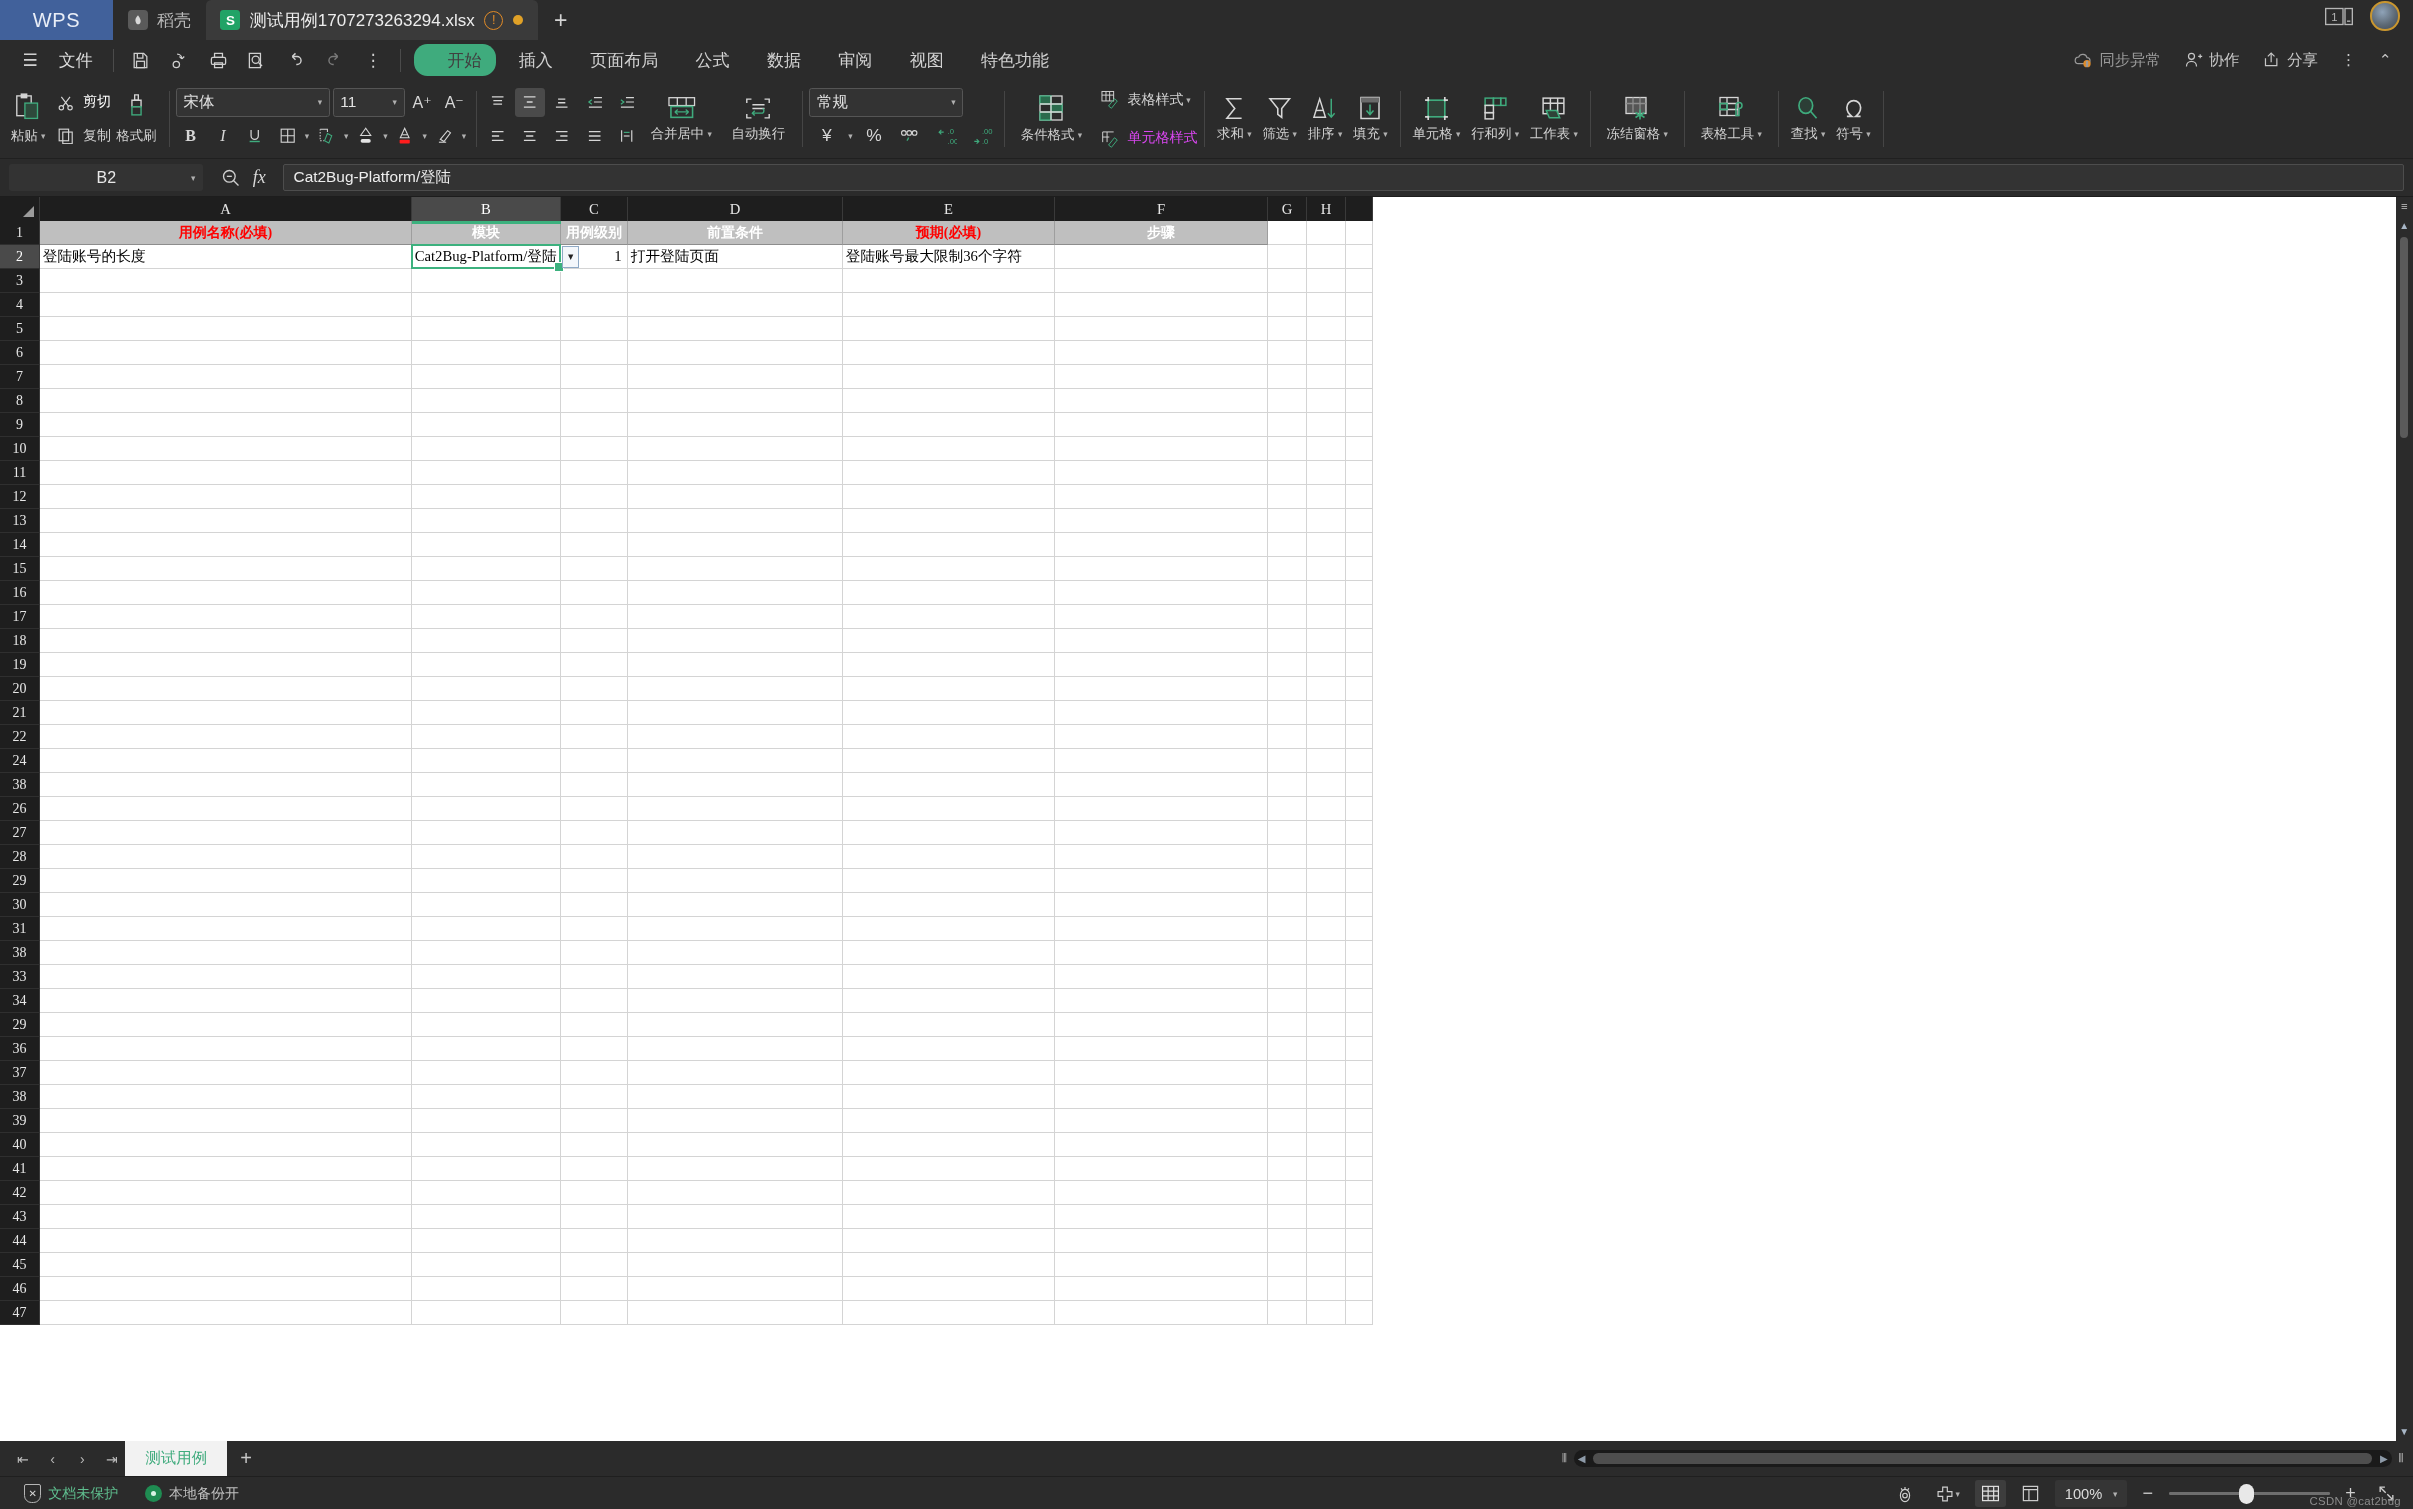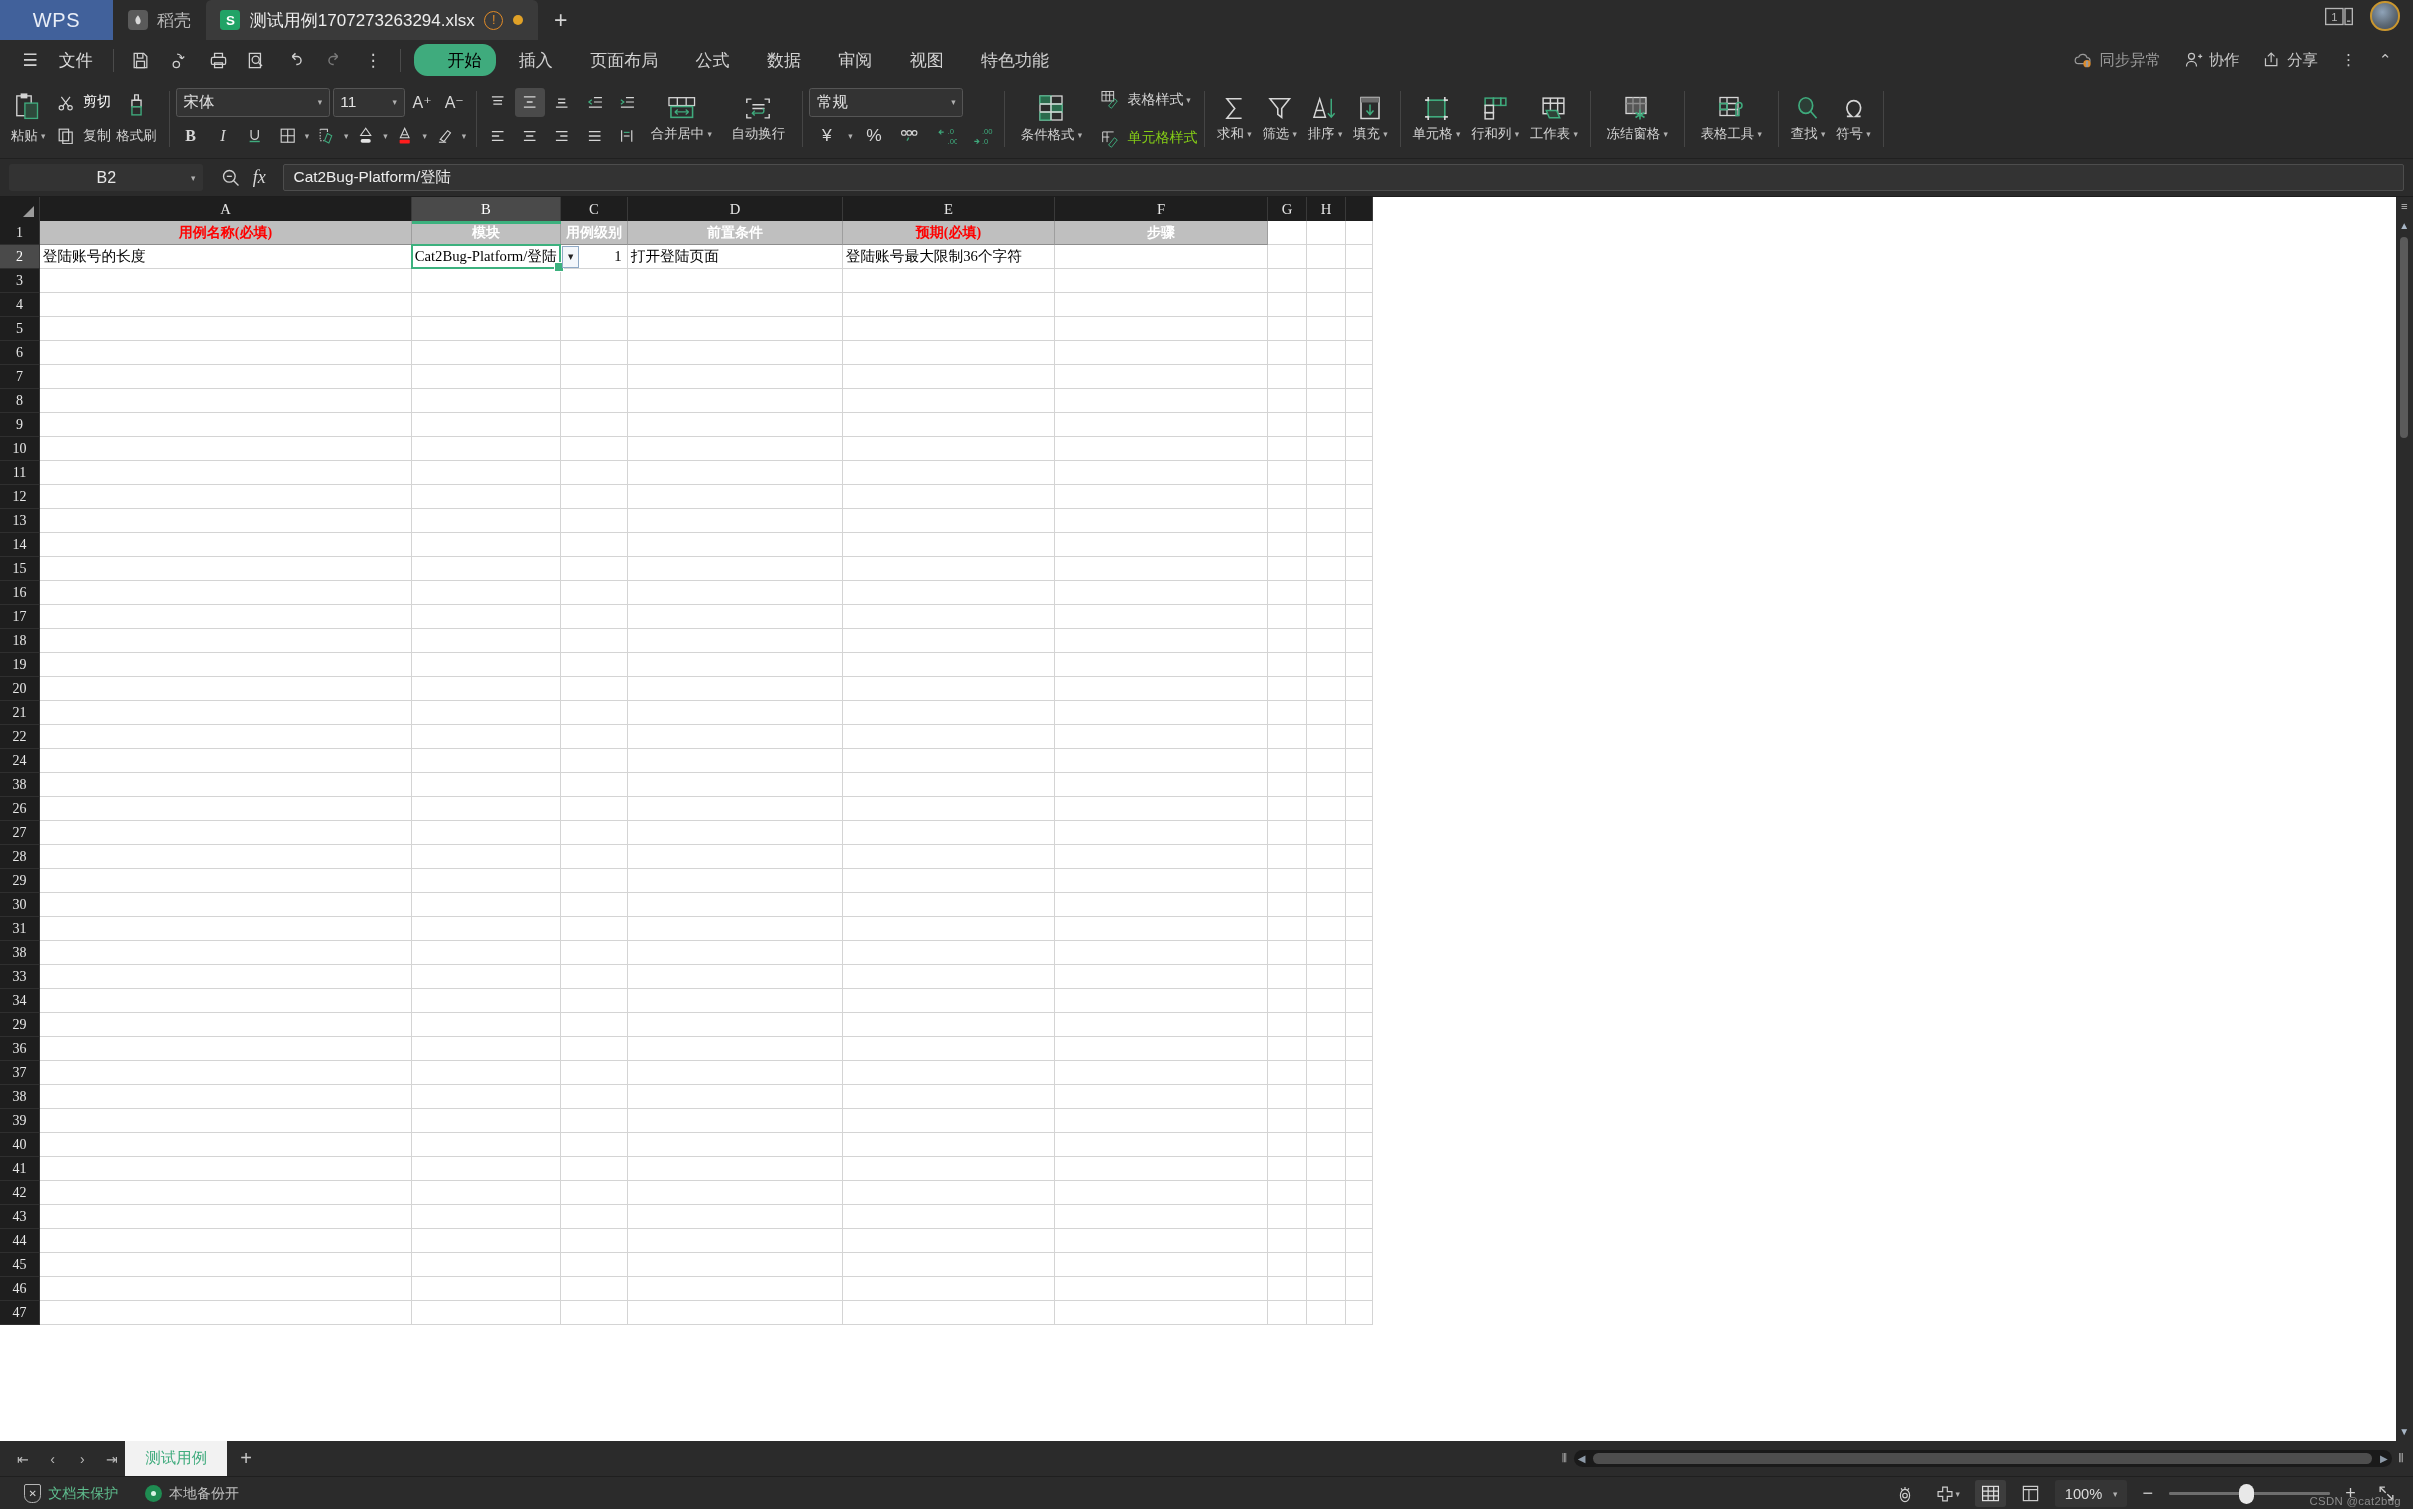--- a/index.html
+++ b/index.html
@@ -64,21 +64,21 @@
   .menu-icon-btn {
     width: 36px; height: 32px; display: flex; align-items: center; justify-content: center;
     color: #d0d0d0;
   }
   .menu-text { padding: 0 10.7px; color: #dcdcdc; font-size: 17px; }
   .vsep { width: 0.7px; height: 23px; background: #4b4b4b; margin: 0 9.4px; }
   .qa-icons { display: flex; align-items: center; gap: 2.7px; }
   .ribbon-tab {
     padding: 4.7px 14.7px; color: #d2d2d2; font-size: 17px; border-radius: 13.4px; margin: 0 4px;
   }
-  .ribbon-tab.active { background: #3fab7d; color: #000000; padding-left: 33px; }
+  .ribbon-tab.active { background: #3fab7d; color: #404040; padding-left: 33px; }
   .menu-right { margin-left: auto; display: flex; align-items: center; gap: 6.7px; padding-right: 13.4px; }
   .mr-item { display: flex; align-items: center; gap: 6px; color: #c7c7c7; font-size: 15.4px; padding: 0 8px; }
   .mr-item.dim { color: #9a9a9a; }
 
   
   .ribbon {
     height: 79px; background: #2b2b2b; display: flex; align-items: center;
     flex: none; padding: 0 5.4px; border-bottom: 0.7px solid #202020;
   }
   .grp { display: flex; align-items: center; height: 72px; }
@@ -652,21 +652,21 @@
           <span class="caret">▾</span>
         </div>
         <div class="row-s">
           <span class="sbtn">
             <svg width="20" height="19" viewBox="0 0 26 26" fill="none" stroke="#d6d6d6" stroke-width="1.3">
               <path d="M3 4h15M3 4v14"></path>
                 <path d="M3 11h9M9 4v14"></path>
               <path d="M11 22l8-10 4 3-8 10z" stroke="#3fab7d"></path>
             </svg>
           </span>
-          <span style="color:#84cc16;font-size:14px">单元格样式</span>
+          <span style="color:#d946ef;font-size:14px">单元格样式</span>
         </div>
       </div>
     </div>
 
     <div class="grp-sep"></div>
 
     <div class="grp">
       <div class="bigbtn">
         <span>
           <svg width="25.5" height="27" viewBox="0 0 26 26" fill="none" stroke="#d6d6d6" stroke-width="1.6">

